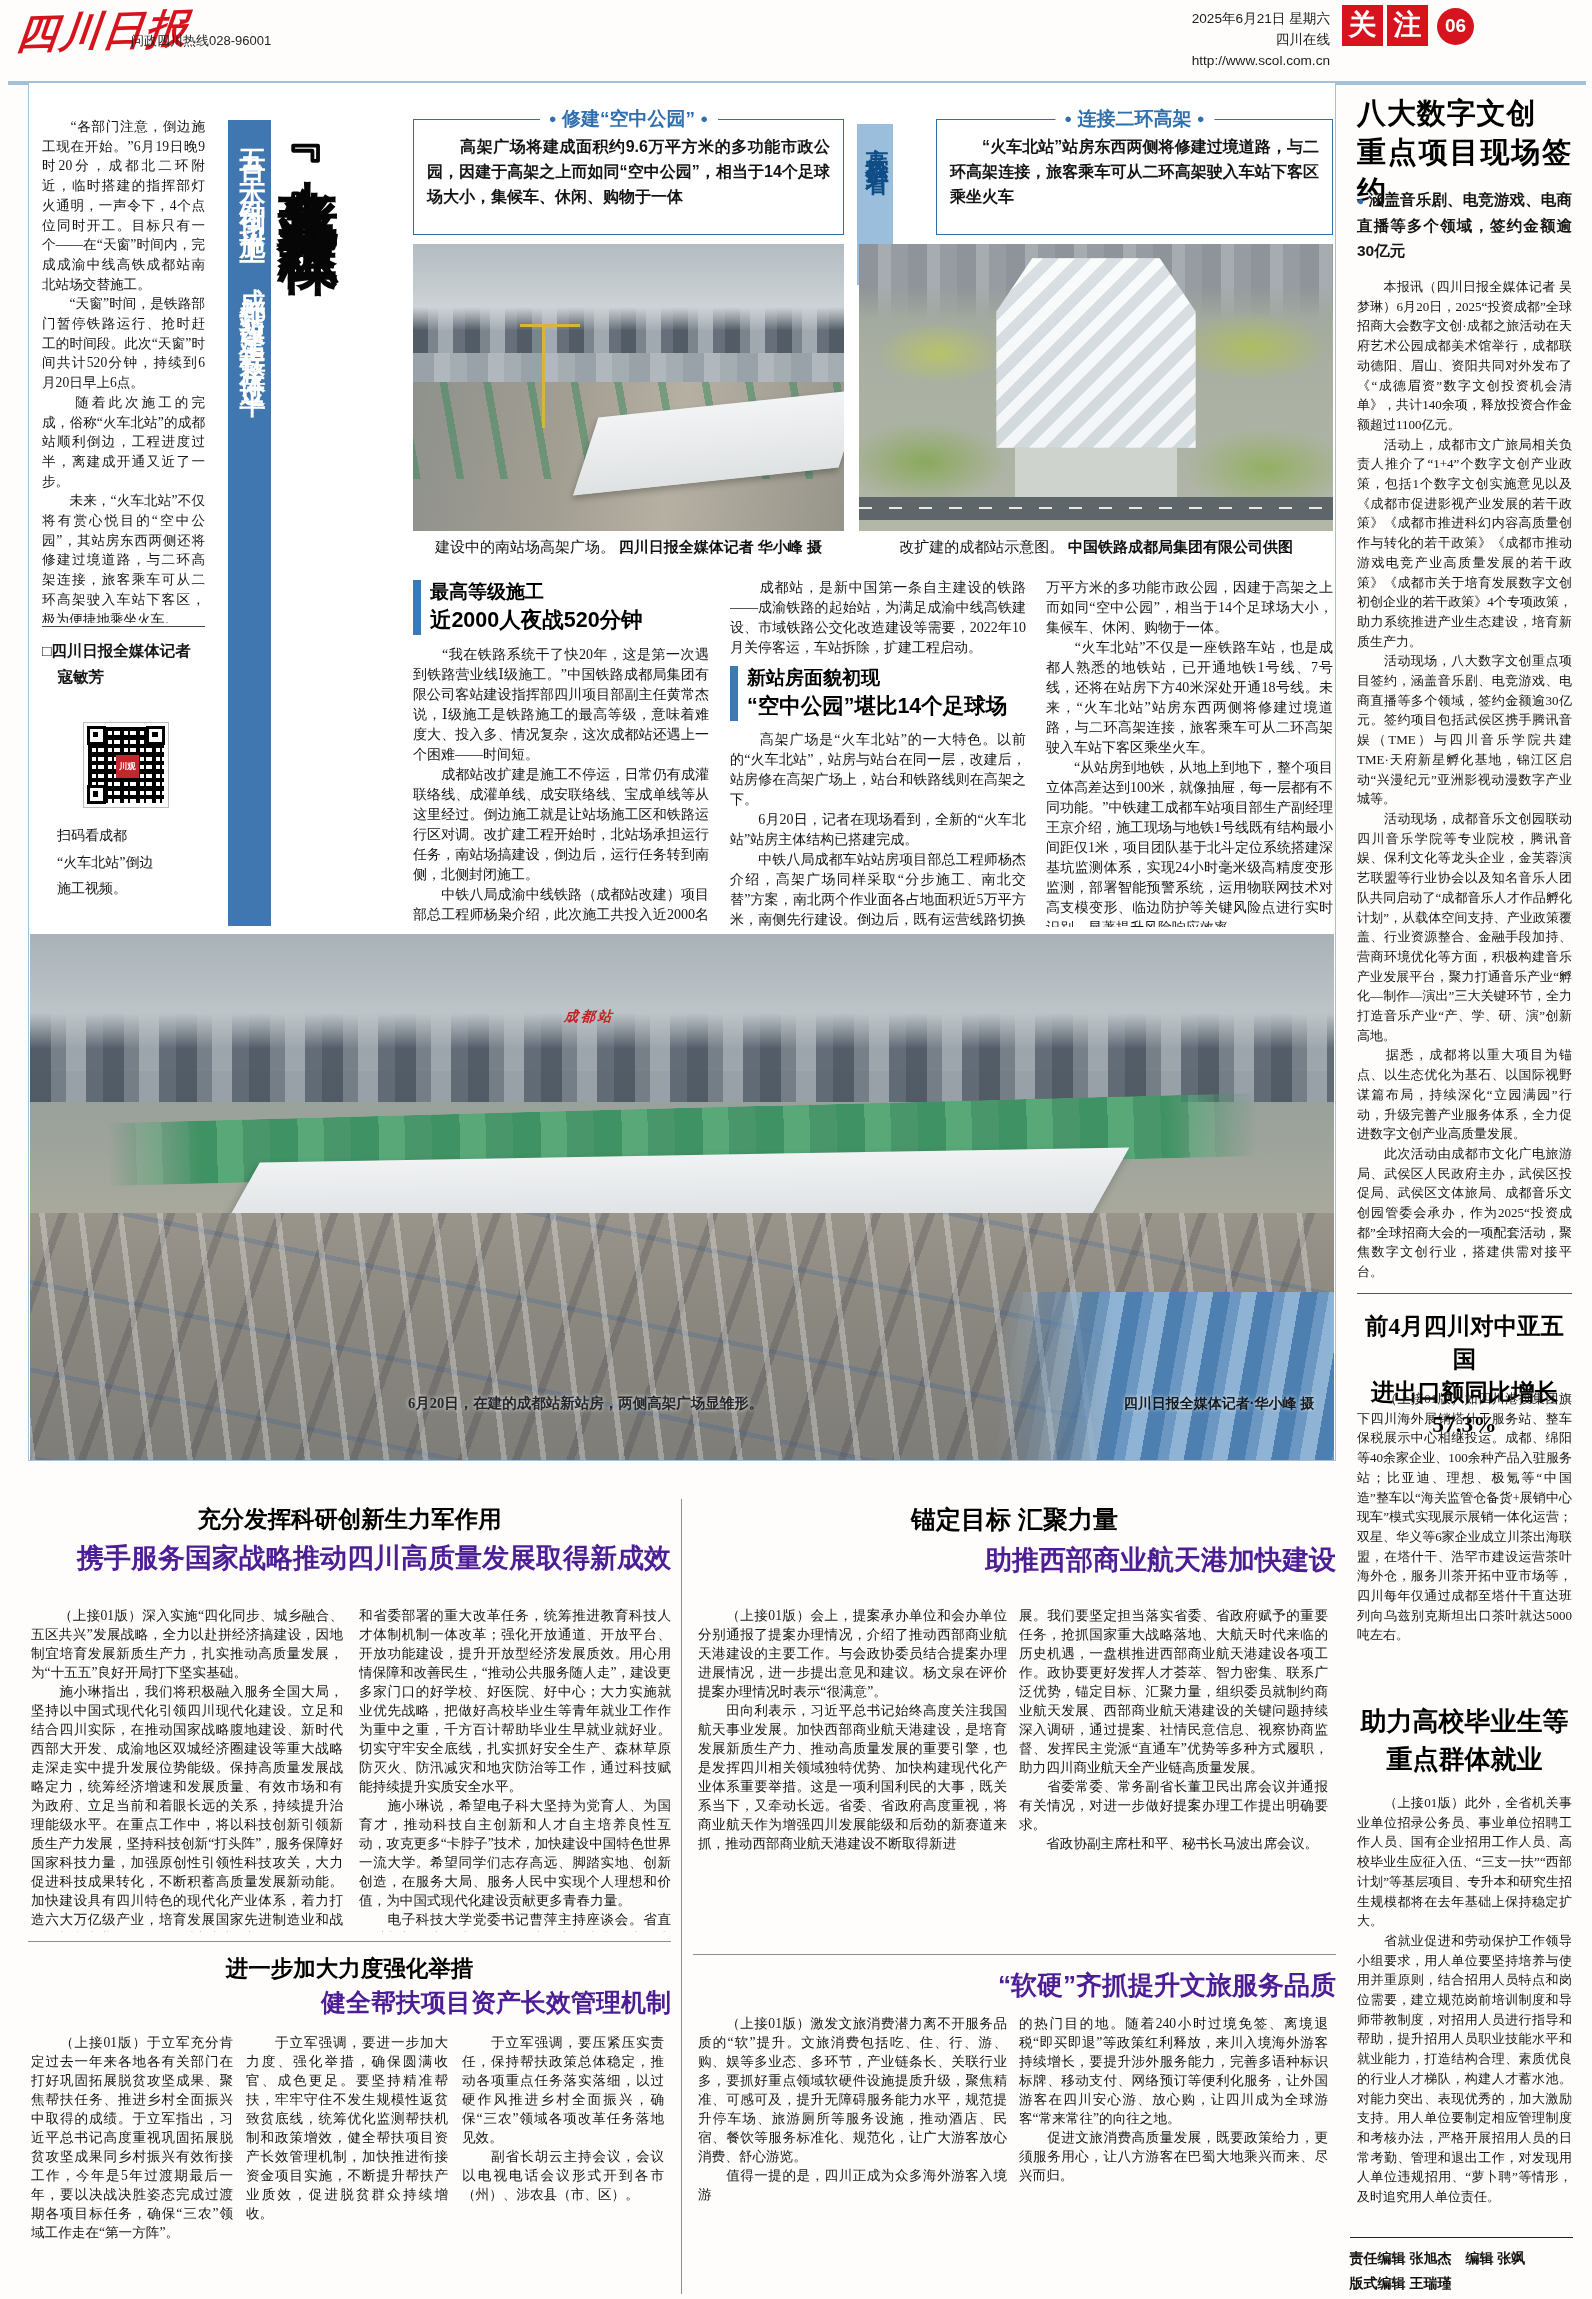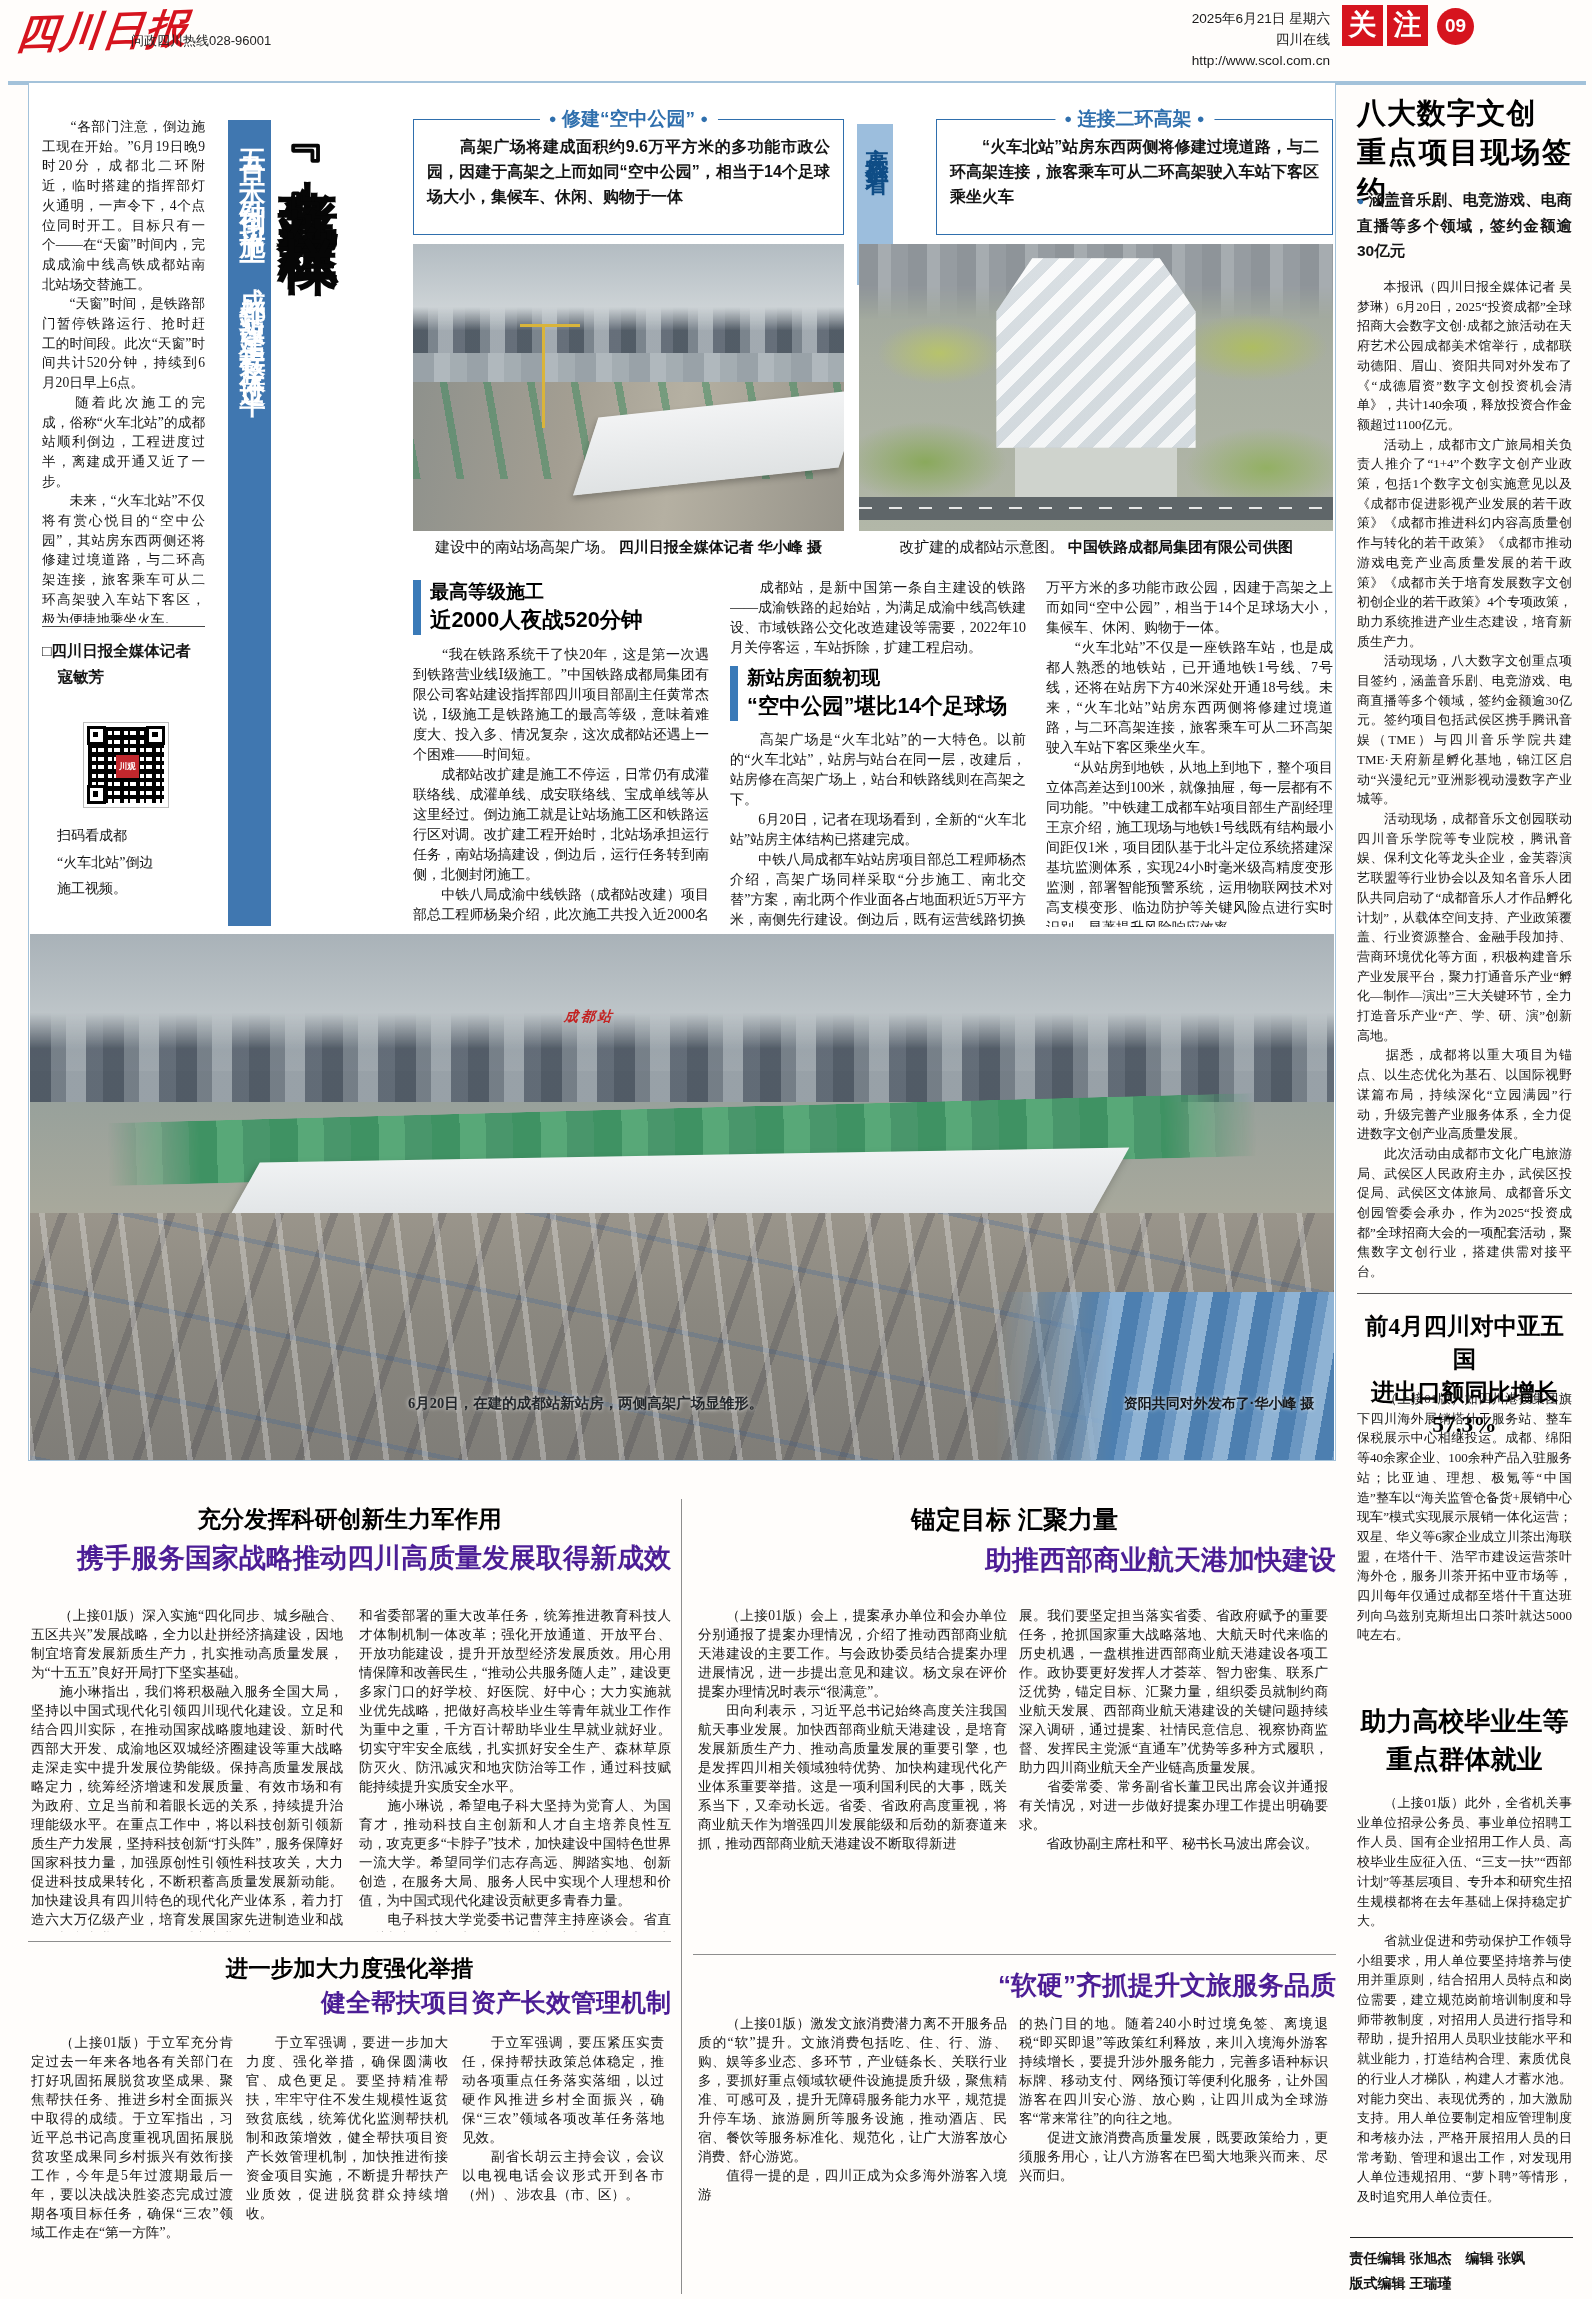--- a/index.html
+++ b/index.html
@@ -156,21 +156,21 @@
 <div id="page">
 
   <div id="logo">四川日报</div>
   <div id="hotline">问政四川热线028-96001</div>
   <div id="dateblock">
     <div>2025年6月21日  星期六</div>
     <div>四川在线http://www.scol.com.cn</div>
   </div>
   <div id="flag1" class="flag">关</div>
   <div id="flag2" class="flag">注</div>
-  <div id="pagenum">09</div>
+  <div id="pagenum">06</div>
   <div id="toprule"></div>
 
   <div id="mainbox">
     <div id="intro" class="pre">　　“各部门注意，倒边施工现在开始。”6月19日晚9时20分，成都北二环附近，临时搭建的指挥部灯火通明，一声令下，4个点位同时开工。目标只有一个——在“天窗”时间内，完成成渝中线高铁成都站南北站场交替施工。
 　　“天窗”时间，是铁路部门暂停铁路运行、抢时赶工的时间段。此次“天窗”时间共计520分钟，持续到6月20日早上6点。
 　　随着此次施工的完成，俗称“火车北站”的成都站顺利倒边，工程进度过半，离建成开通又近了一步。
 　　未来，“火车北站”不仅将有赏心悦目的“空中公园”，其站房东西两侧还将修建过境道路，与二环高架连接，旅客乘车可从二环高架驶入车站下客区，极为便捷地乘坐火车。</div>
     <div id="intro-divider"></div>
     <div id="reporter" class="pre">□四川日报全媒体记者
 　寇敏芳</div>
@@ -264,21 +264,21 @@
     <div id="panorama">
       <div class="pan-sky"></div>
       <div class="pan-skyline"></div>
       <div class="pan-mid"></div>
       <div class="pan-nets"></div>
       <div class="pan-deck"></div>
       <div class="pan-ground"></div>
       <div class="pan-blue"></div>
       <div class="pan-sign">成都站</div>
       <div class="pan-cap">6月20日，在建的成都站新站房，两侧高架广场显雏形。</div>
-      <div class="pan-credit">资阳共同对外发布了·华小峰  摄</div>
+      <div class="pan-credit">四川日报全媒体记者·华小峰  摄</div>
     </div>
   </div>
 
   <div id="vdiv"></div>
 
   <div id="artA-h1" class="bh1">充分发挥科研创新生力军作用</div>
   <div id="artA-h2" class="bh2">携手服务国家战略推动四川高质量发展取得新成效</div>
   <div id="artA-c1" class="bcol pre">　　（上接01版）深入实施“四化同步、城乡融合、五区共兴”发展战略，全力以赴拼经济搞建设，因地制宜培育发展新质生产力，扎实推动高质量发展，为“十五五”良好开局打下坚实基础。
 　　施小琳指出，我们将积极融入服务全国大局，坚持以中国式现代化引领四川现代化建设。立足和结合四川实际，在推动国家战略腹地建设、新时代西部大开发、成渝地区双城经济圈建设等重大战略走深走实中提升发展位势能级。保持高质量发展战略定力，统筹经济增速和发展质量、有效市场和有为政府、立足当前和着眼长远的关系，持续提升治理能级水平。在重点工作中，将以科技创新引领新质生产力发展，坚持科技创新“打头阵”，服务保障好国家科技力量，加强原创性引领性科技攻关，大力促进科技成果转化，不断积蓄高质量发展新动能。加快建设具有四川特色的现代化产业体系，着力打造六大万亿级产业，培育发展国家先进制造业和战略性新兴产业集群，推动重点产业“建圈强链”，做优做强</div>
   <div id="artA-c2" class="bcol pre">和省委部署的重大改革任务，统筹推进教育科技人才体制机制一体改革；强化开放通道、开放平台、开放功能建设，提升开放型经济发展质效。用心用情保障和改善民生，“推动公共服务随人走”，建设更多家门口的好学校、好医院、好中心；大力实施就业优先战略，把做好高校毕业生等青年就业工作作为重中之重，千方百计帮助毕业生早就业就好业。切实守牢安全底线，扎实抓好安全生产、森林草原防灭火、防汛减灾和地灾防治等工作，通过科技赋能持续提升实质安全水平。

